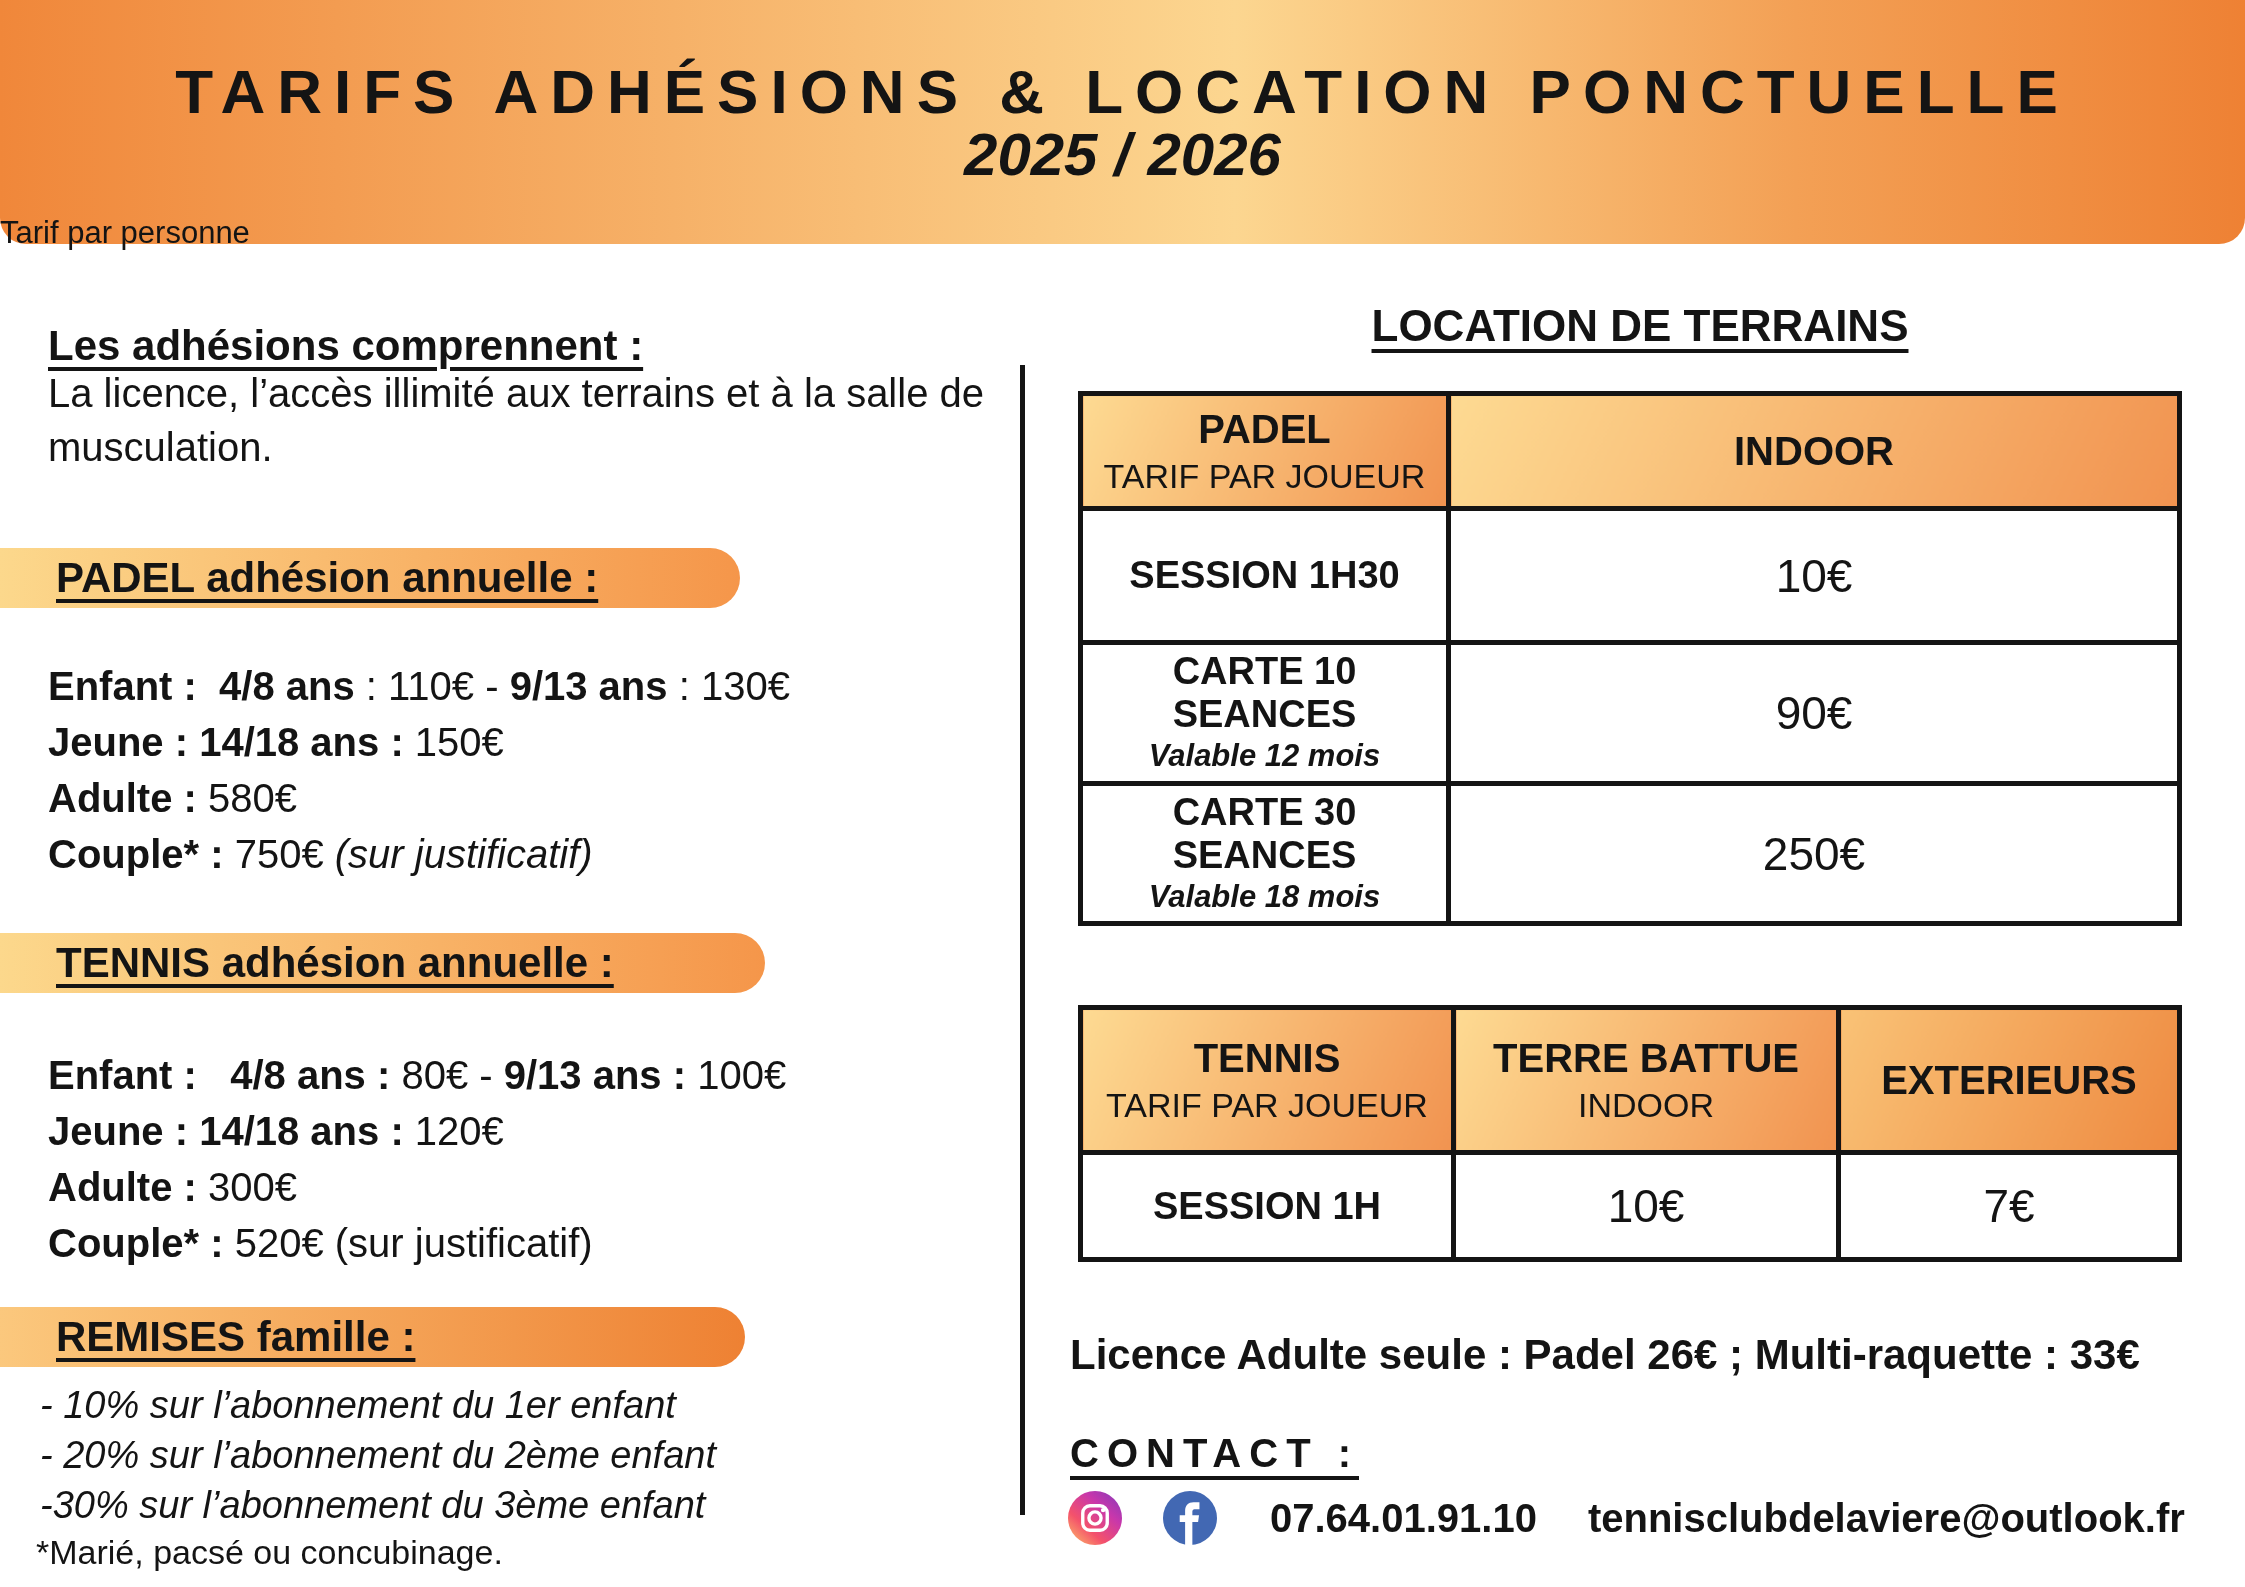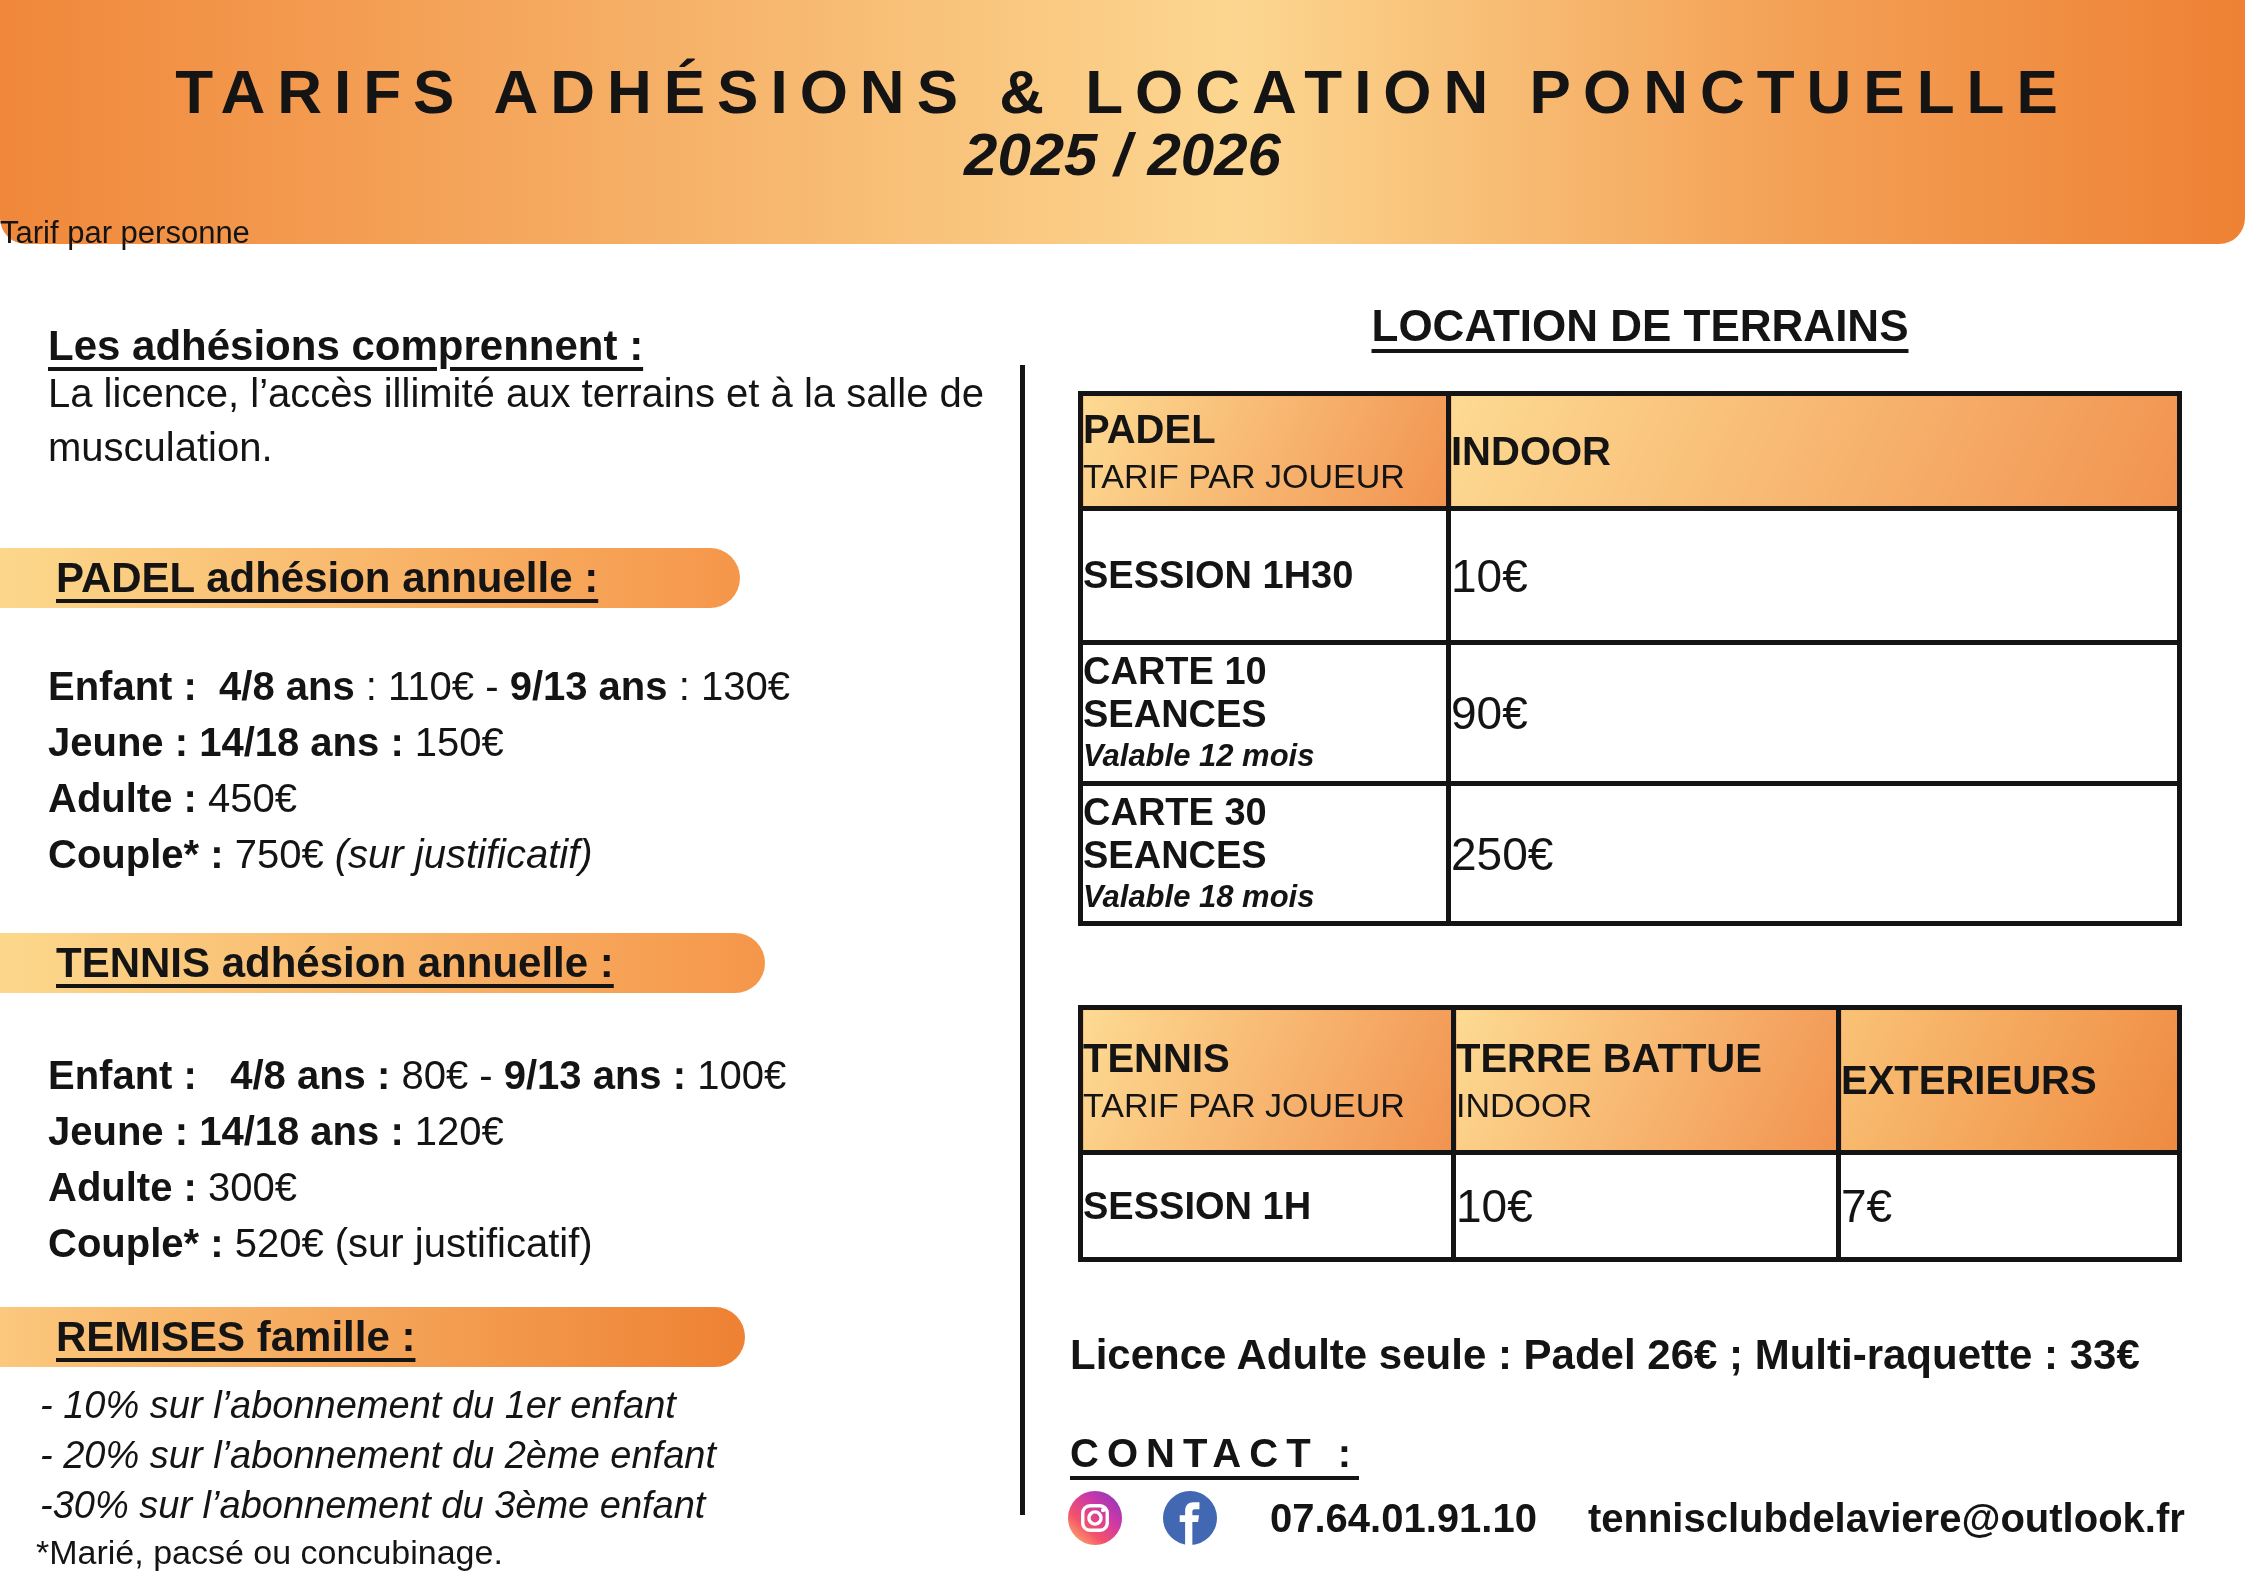--- a/index.html
+++ b/index.html
@@ -42,21 +42,21 @@
   .remise-lines{position:absolute;left:40px;top:1380px;font-size:38px;font-style:italic;}
   .remise-lines .row{line-height:50px;white-space:pre;}
   .footnote{position:absolute;left:36px;top:1532px;font-size:34px;line-height:40px;}
 
   
   .location-title{position:absolute;left:1060px;top:302px;width:1160px;text-align:center;
         font-size:44px;font-weight:700;line-height:48px;
         text-decoration:underline;text-decoration-thickness:4px;text-underline-offset:8px;}
 
   table.price-table{position:absolute;border-collapse:collapse;table-layout:fixed;background:#fff;}
-  table.price-table td{border:5px solid #141414;vertical-align:middle;padding:0;}
+  table.price-table td{border:5px solid #141414;text-align:center;vertical-align:middle;padding:0;}
   .t-padel{left:1078px;top:391px;width:1104px;}
   .t-tennis{left:1078px;top:1005px;width:1104px;}
   td.hdr{background:linear-gradient(115deg,#fdda92,#f19350);}
   td.hdr-deep{background:linear-gradient(115deg,#f9c276,#ee8a41);}
   .th-main{font-size:40px;font-weight:700;line-height:50px;}
   .th-sub{font-size:34px;line-height:44px;}
   td.lbl{font-size:38px;font-weight:700;}
   .valable{font-size:31px;font-weight:700;font-style:italic;line-height:40px;}
   td.price{font-size:46px;}
 
@@ -85,21 +85,21 @@
   <div class="intro-heading">Les adhésions comprennent : </div>
   <div class="intro-body">La licence, l’accès illimité aux terrains et à la salle de
 musculation.</div>
 
   <div class="pill pill-padel">
     <span>PADEL adhésion annuelle :</span>
   </div>
   <div class="rows rows-padel">
     <div class="row"><span class="b">Enfant :  4/8 ans</span><span> : 110€ - </span><span class="b">9/13 ans</span><span> : 130€</span></div>
     <div class="row"><span class="b">Jeune : 14/18 ans : </span><span>150€</span></div>
-    <div class="row"><span class="b">Adulte : </span><span>450€</span></div>
+    <div class="row"><span class="b">Adulte : </span><span>580€</span></div>
     <div class="row"><span class="b">Couple* : </span><span>750€ </span><span class="i">(sur justificatif)</span></div>
   </div>
 
   <div class="pill pill-tennis">
     <span>TENNIS adhésion annuelle :</span>
   </div>
   <div class="rows rows-tennis">
     <div class="row"><span class="b">Enfant :   4/8 ans : </span><span>80€ - </span><span class="b">9/13 ans : </span><span>100€</span></div>
     <div class="row"><span class="b">Jeune : 14/18 ans : </span><span>120€</span></div>
     <div class="row"><span class="b">Adulte : </span><span>300€</span></div>

